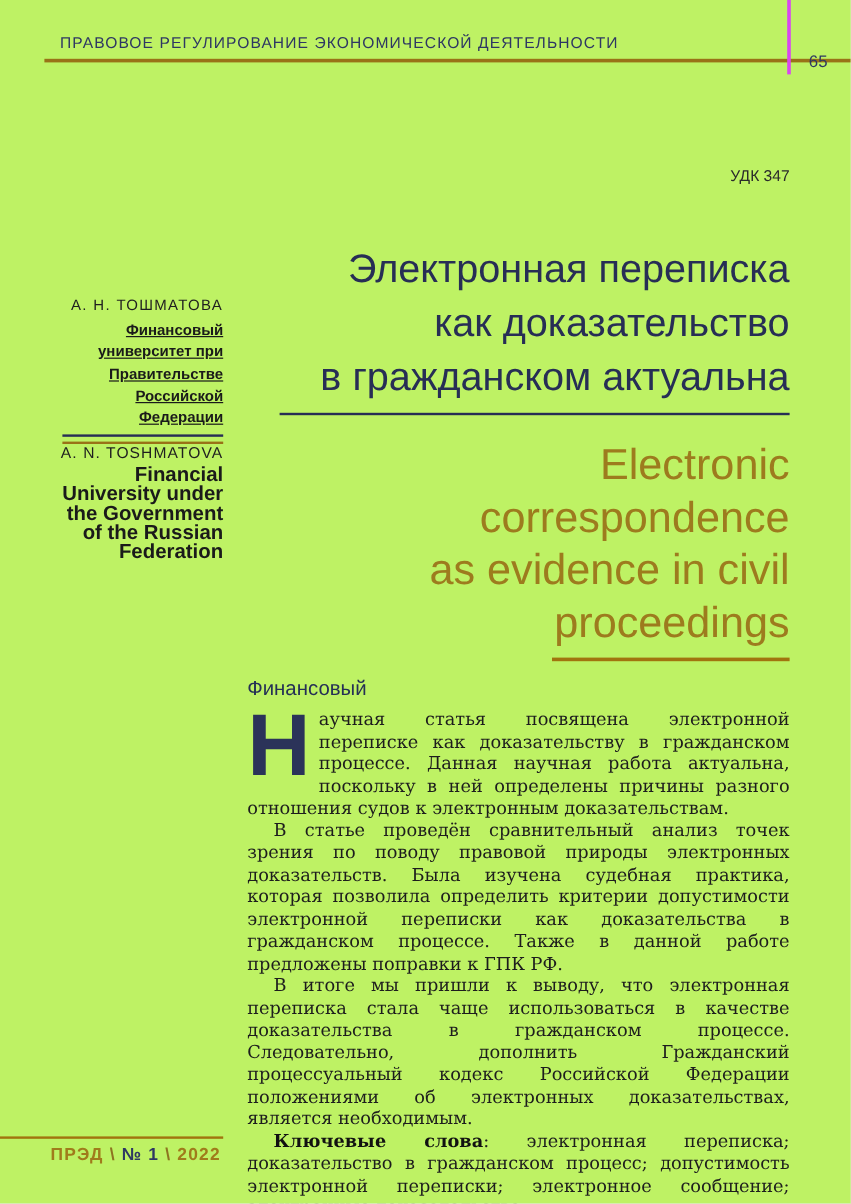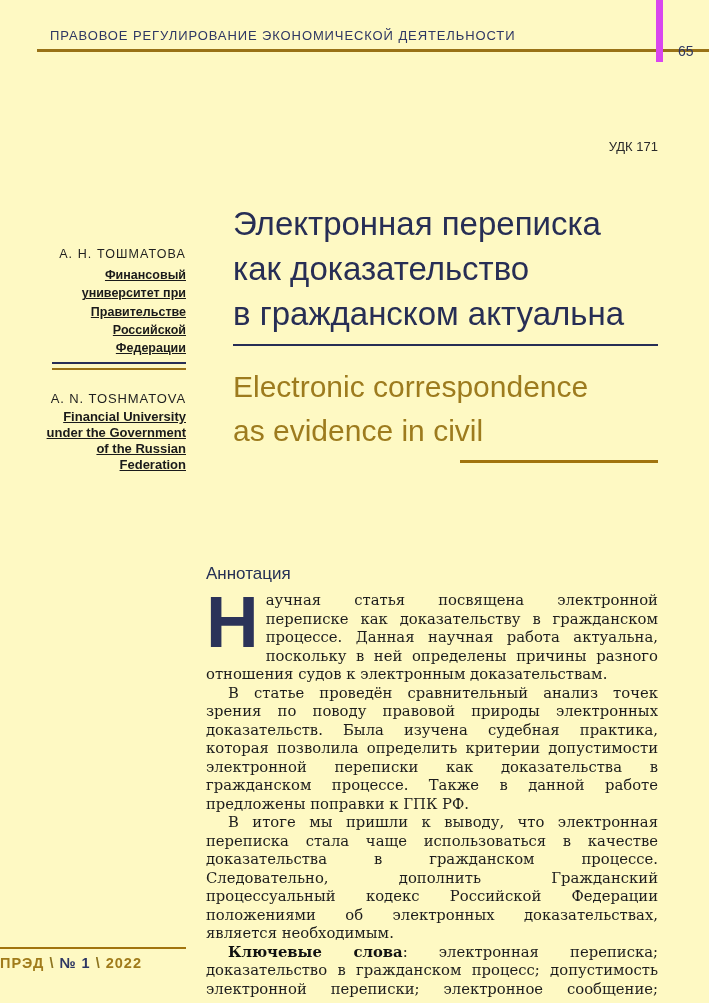--- a/index.html
+++ b/index.html
@@ -1,37 +1,37 @@
 <!DOCTYPE html>
 <html><head>
 <meta charset="utf-8">
 <style>
   html,body{margin:0;padding:0;background:#e8e8e8;}
   .page{
     position:relative;
     width:709px;height:1003px;
     margin:0 auto;
-    background:#fef9c3;
+    background:#bef264;
     font-family:"Liberation Sans",sans-serif;
     overflow:hidden;
     color:#1e1e1e;
   }
   
   .journal-header{
     position:absolute;left:50px;top:28px;
     font-size:13px;letter-spacing:0.9px;
     color:#2e3763;white-space:nowrap;
   }
   .header-rule{
     position:absolute;left:37px;right:0;top:49px;height:3px;
     background:#997217;
   }
   .pagenum-box{
     position:absolute;left:656px;top:0;width:53px;height:62px;
-    border-left:7px solid #d946ef;
+    border-left:3px solid #d946ef;
     box-sizing:border-box;
     display:flex;align-items:flex-end;
     padding:0 0 3px 15px;
   }
   .pagenum-box span{font-size:14px;color:#2e3763;}
   
   .udc{
     position:absolute;right:51px;top:139px;
     font-size:13px;color:#2b2b2b;
   }
@@ -46,43 +46,41 @@
   }
   .author-affil-ru{
     font-size:12.5px;font-weight:bold;color:#1a1a1a;
     line-height:18.3px;
     text-decoration:underline;
   }
   .author-divider{margin:5px 0 0 auto;width:134px;}
   .author-divider .line-navy{height:2px;background:#272e55;margin-bottom:4px;}
   .author-divider .line-gold{height:2px;background:#997217;}
   .author-name-en{
-    margin-top:21px;
     font-size:13px;letter-spacing:0.9px;color:#1f1f1f;
     line-height:16px;margin-bottom:2px;white-space:nowrap;
   }
   .author-affil-en{
-    font-size:13px;font-weight:bold;color:#1a1a1a;
+    font-size:17px;font-weight:bold;color:#1a1a1a;
     line-height:16px;
-    text-decoration:underline;
   }
   
   .title-col{
     position:absolute;left:233px;top:201px;width:425px;
-    text-align:left;
+    text-align:right;
   }
   .title-ru{
     margin:0;font-weight:normal;
     font-size:33px;line-height:45px;color:#272e55;
   }
   .title-ru .tline,.title-en .tline{display:block;}
   .title-divider{margin-top:8px;height:2px;background:#272e55;}
   .title-en{
     margin:19px 0 0 0;font-weight:normal;
-    font-size:30px;line-height:44px;color:#9d7b1e;
+    font-size:36px;line-height:44px;color:#9d7b1e;
   }
   .title-underline{margin:7px 0 0 auto;width:198px;height:3px;background:#a1740e;}
   
   .abstract{
     position:absolute;left:206px;top:564px;width:452px;
   }
   .abstract h3{
     margin:0 0 7px 0;
     font-size:17px;font-weight:normal;line-height:20px;color:#253055;
   }
@@ -100,39 +98,39 @@
     margin:3px 7px 0 0;
   }
   .keywords b{font-weight:bold;color:#111;}
   
   .footer-rule{
     position:absolute;left:0;top:947px;width:186px;height:2px;
     background:#a1740e;
   }
   .footer-text{
     position:absolute;left:0;top:955px;width:184px;
-    text-align:left;
+    text-align:right;
     font-size:14.5px;font-weight:bold;letter-spacing:1px;
     color:#a07b1b;white-space:nowrap;
   }
   .footer-text .sep{margin:0 5px;color:#8d7420;}
   .footer-text .issue{color:#2e3763;}
 </style>
 </head>
 <body>
 
 <div class="page">
 
   <div class="journal-header">ПРАВОВОЕ РЕГУЛИРОВАНИЕ ЭКОНОМИЧЕСКОЙ ДЕЯТЕЛЬНОСТИ</div>
   <div class="header-rule"></div>
   <div class="pagenum-box">
     <span>65</span>
   </div>
 
-  <div class="udc">УДК 171</div>
+  <div class="udc">УДК 347</div>
 
   <aside class="author-col">
     <div class="author-name-ru">А. Н. ТОШМАТОВА</div>
     <div class="author-affil-ru">Финансовый университет при Правительстве Российской Федерации</div>
     <div class="author-divider">
       <div class="line-navy"></div>
       <div class="line-gold"></div>
     </div>
     <div class="author-name-en">A. N. TOSHMATOVA</div>
     <div class="author-affil-en">Financial University under the Government of the Russian Federation</div>
@@ -141,26 +139,27 @@
   <main class="title-col">
     <h1 class="title-ru">
       <span class="tline">Электронная переписка</span>
       <span class="tline">как доказательство</span>
       <span class="tline">в гражданском актуальна</span>
     </h1>
     <div class="title-divider"></div>
     <h2 class="title-en">
       <span class="tline">Electronic correspondence</span>
       <span class="tline">as evidence in civil</span>
+      <span class="tline">proceedings</span>
     </h2>
     <div class="title-underline"></div>
   </main>
 
   <section class="abstract">
-    <h3>Аннотация</h3>
+    <h3>Финансовый</h3>
     <p><span class="dropcap">Н</span><span>аучная статья посвящена электронной переписке как доказательству в гражданском процессе. Данная научная работа актуальна, поскольку в ней определены причины разного отношения судов к электронным доказательствам.</span></p>
     <p class="indent">В статье проведён сравнительный анализ точек зрения по поводу правовой природы электронных доказательств. Была изучена судебная практика, которая позволила определить критерии допустимости электронной переписки как доказательства в гражданском процессе. Также в данной работе предложены поправки к ГПК РФ.</p>
     <p class="indent">В итоге мы пришли к выводу, что электронная переписка стала чаще использоваться в качестве доказательства в гражданском процессе. Следовательно, дополнить Гражданский процессуальный кодекс Российской Федерации положениями об электронных доказательствах, является необходимым.</p>
     <p class="indent keywords"><b>Ключевые слова</b><span>: электронная переписка; доказательство в гражданском процесс; допустимость электронной переписки; электронное сообщение; электронные доказательства.</span></p>
   </section>
 
   <div class="footer-rule"></div>
   <div class="footer-text">
     <span>ПРЭД</span><span class="sep">\</span><span class="issue">№ 1</span><span class="sep">\</span><span>2022</span>
   </div>

